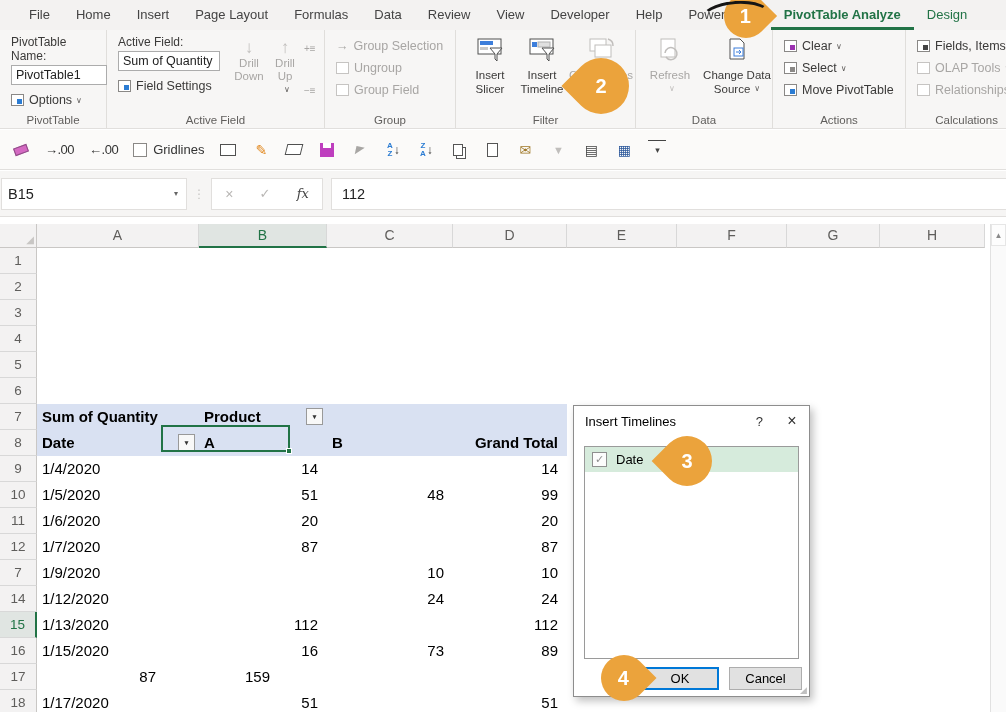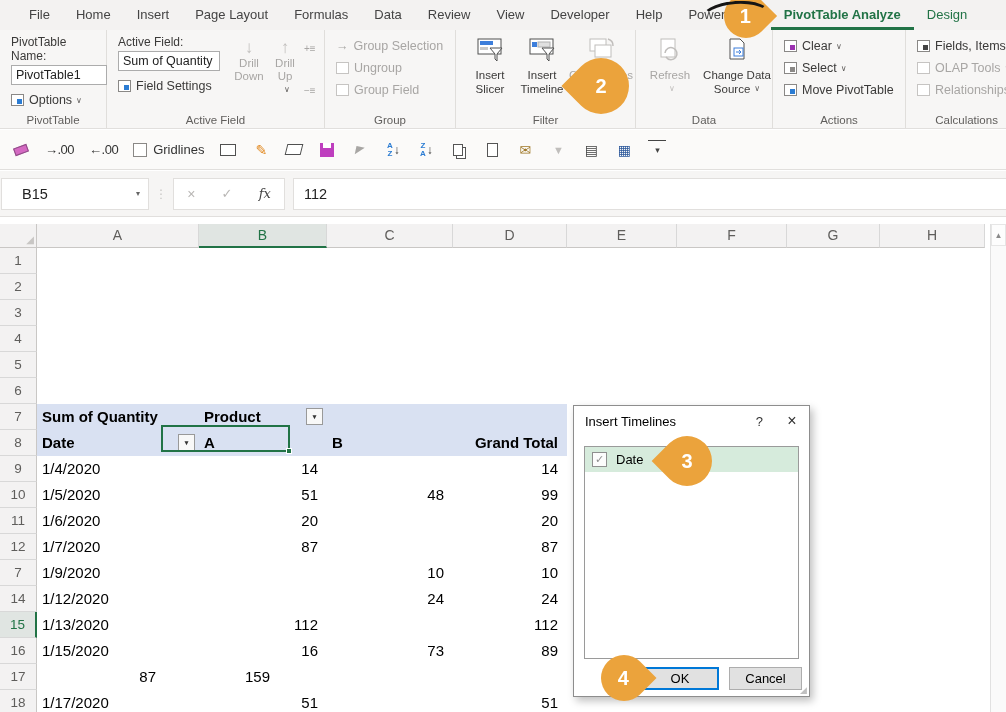--- a/index.html
+++ b/index.html
@@ -61,22 +61,22 @@
   .i-page { width:11px; height:14px; border:1px solid #555; background:#fff; }
   .i-mail { color:#A07828; font-size:14px; }
   .i-funnel { color:#C0BEBC; font-size:11px; }
   .i-form { color:#444; font-size:14px; }
   .i-table { color:#2B579A; font-size:14px; }
   .i-more { font-size:9px; color:#444; border-top:1px solid #444; line-height:9px; padding-top:1px; }
 
   
   .fbar { position:absolute; top:171px; left:0; right:0; height:46px; background:#F6F5F4;
           border-bottom:1px solid #E1DFDD; display:flex; align-items:center; }
-  .namebox { width:148px; height:32px; background:#fff; border:1px solid #E1DFDD; margin-left:1px;
-             display:flex; align-items:center; font-size:14.5px; color:#222; padding-left:20px; }
+  .namebox { width:186px; height:32px; background:#fff; border:1px solid #E1DFDD; margin-left:1px;
+             display:flex; align-items:center; font-size:14.5px; color:#222; padding-left:6px; }
   .namebox .nbcaret { margin-left:auto; margin-right:8px; font-size:8px; color:#666; }
   .vdots { color:#C8C6C4; font-size:12px; margin:0 6px; }
   .fxbox { width:112px; height:32px; background:#fff; border:1px solid #E1DFDD; display:flex;
            align-items:center; justify-content:space-around; font-size:13px; }
   .fxbox .x { color:#B8B6B4; font-size:14px; }
   .fxbox .ck { color:#B8B6B4; font-size:13px; }
   .fxbox .fx { font-family:"DejaVu Serif", serif; font-style:italic; font-size:13px; color:#444; }
   .finput { flex:1; height:32px; background:#fff; border:1px solid #E1DFDD; border-right:none;
             margin-left:8px; font-size:14.5px; color:#222; display:flex; align-items:center; padding-left:10px; }
 

